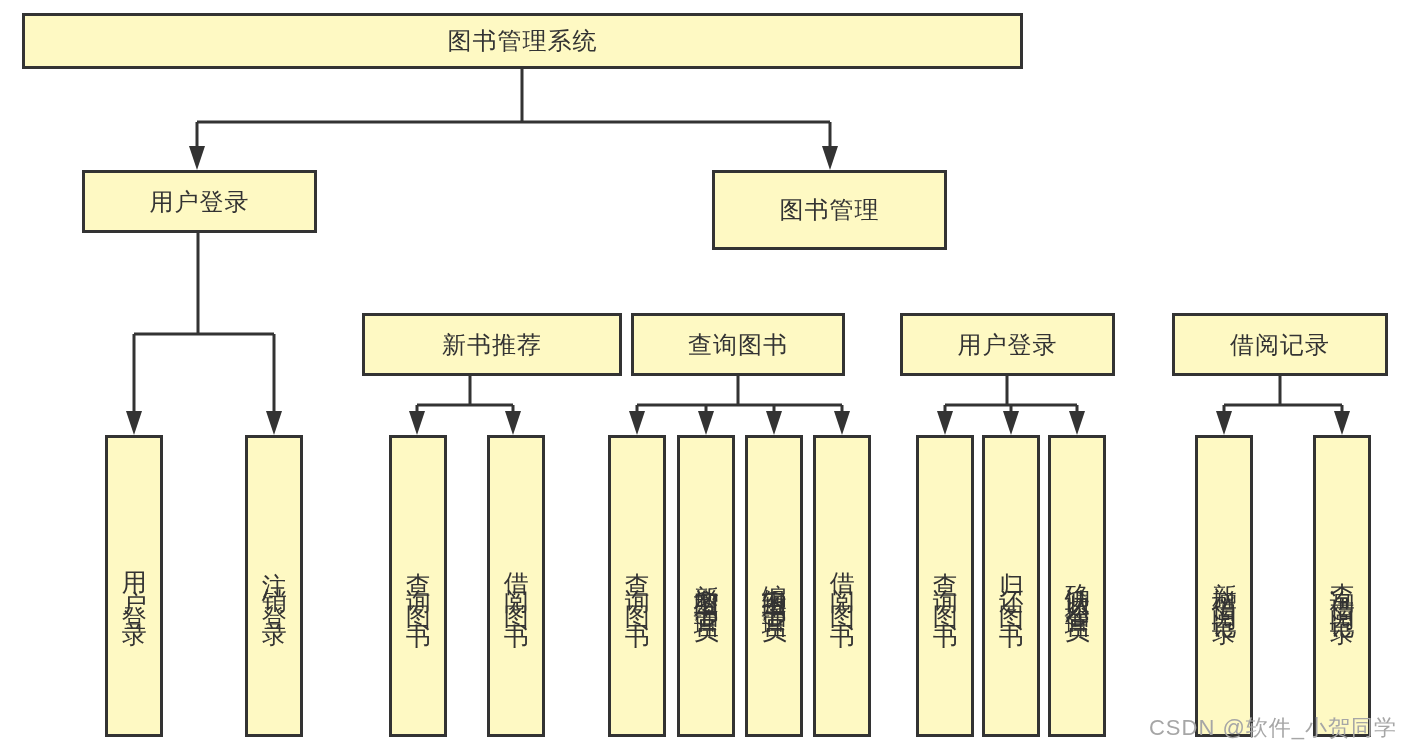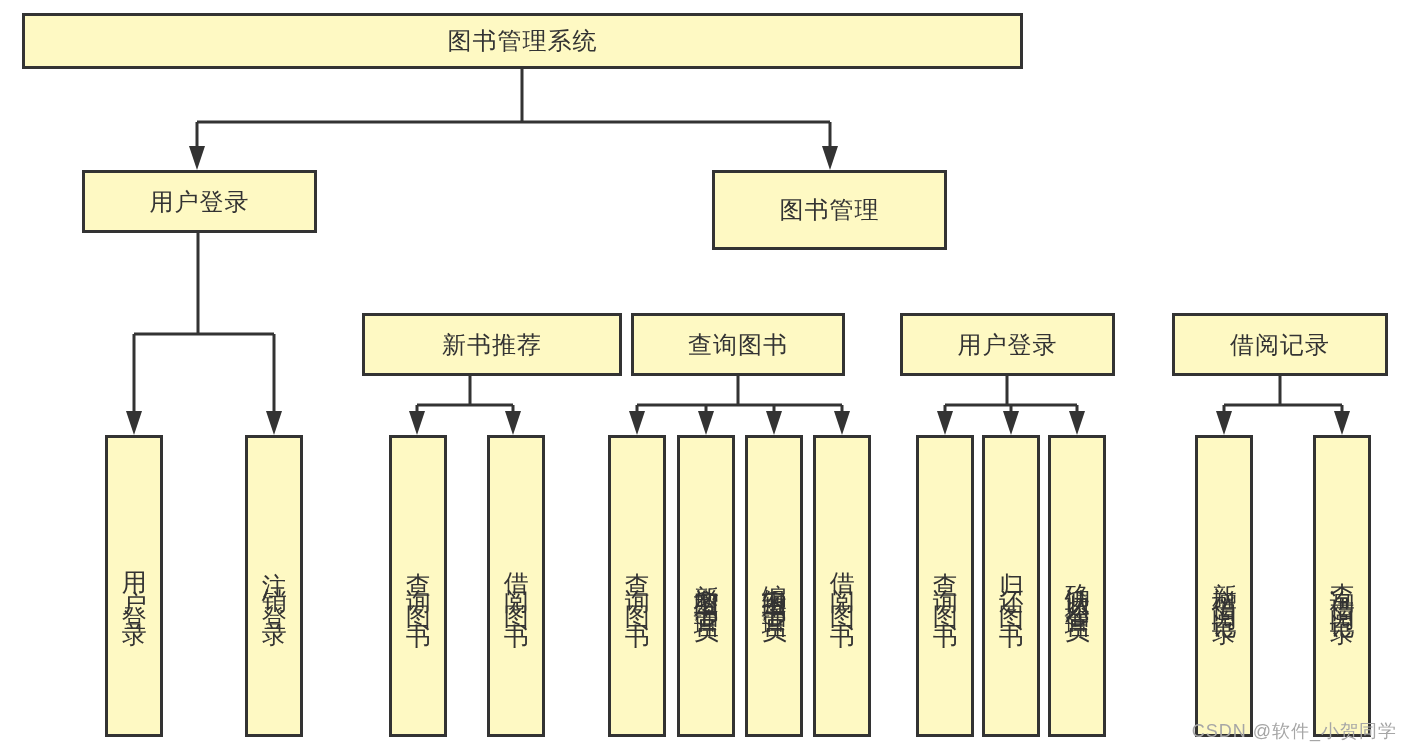--- a/index.html
+++ b/index.html
@@ -28,21 +28,21 @@
   .v-node .vtext {
     writing-mode: vertical-rl;
     text-orientation: mixed;
     font-size: 25px;
     line-height: 1.1;
     white-space: nowrap;
   }
   .watermark {
     position: absolute;
     right: 8px; bottom: 4px;
-    font-size: 18px;
+    font-size: 22px;
     color: var(--watermark, #a6a6a6);
     letter-spacing: 1px;
     white-space: nowrap;
     text-align: center;
   }
   svg line { stroke: var(--line, #333333); stroke-width: 3; }
   svg path { stroke: var(--line, #333333); stroke-width: 3; fill: none; }
   svg polygon { fill: var(--line, #333333); stroke: none; }
 </style>
 </head>

